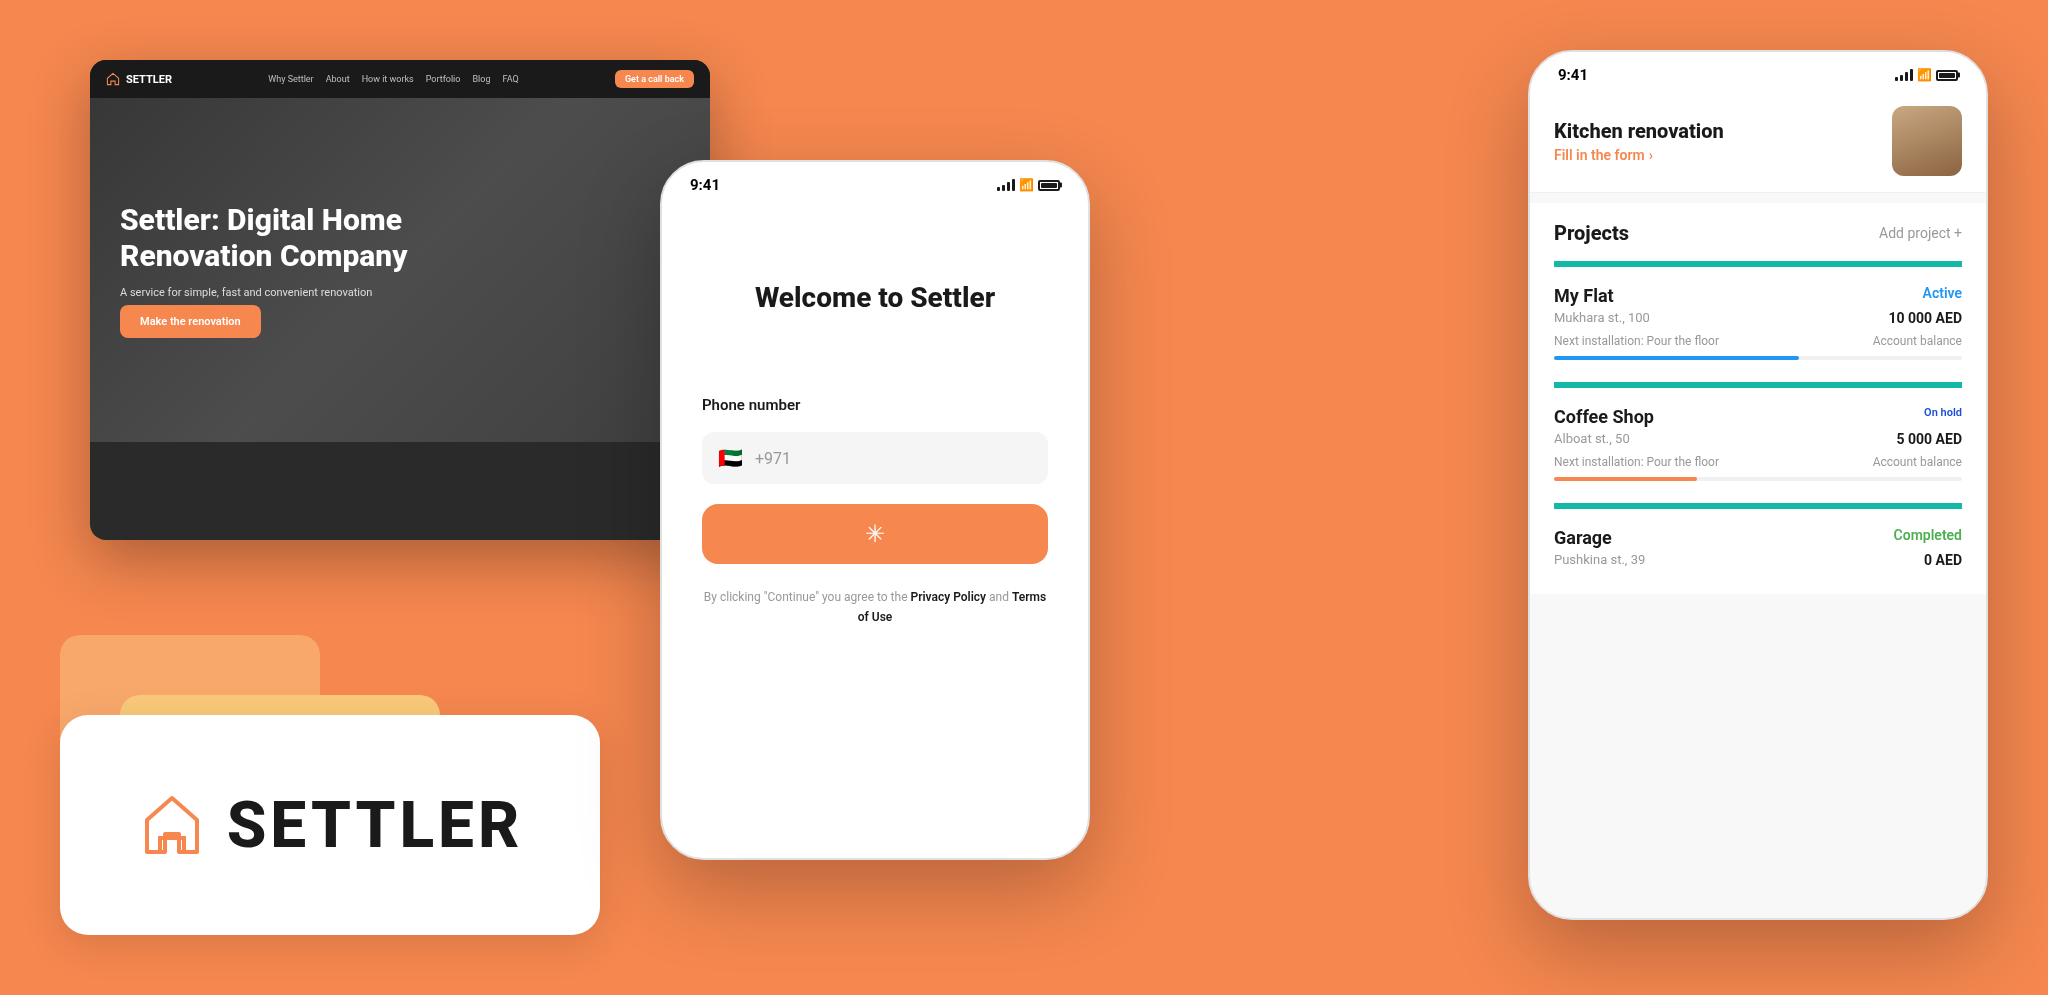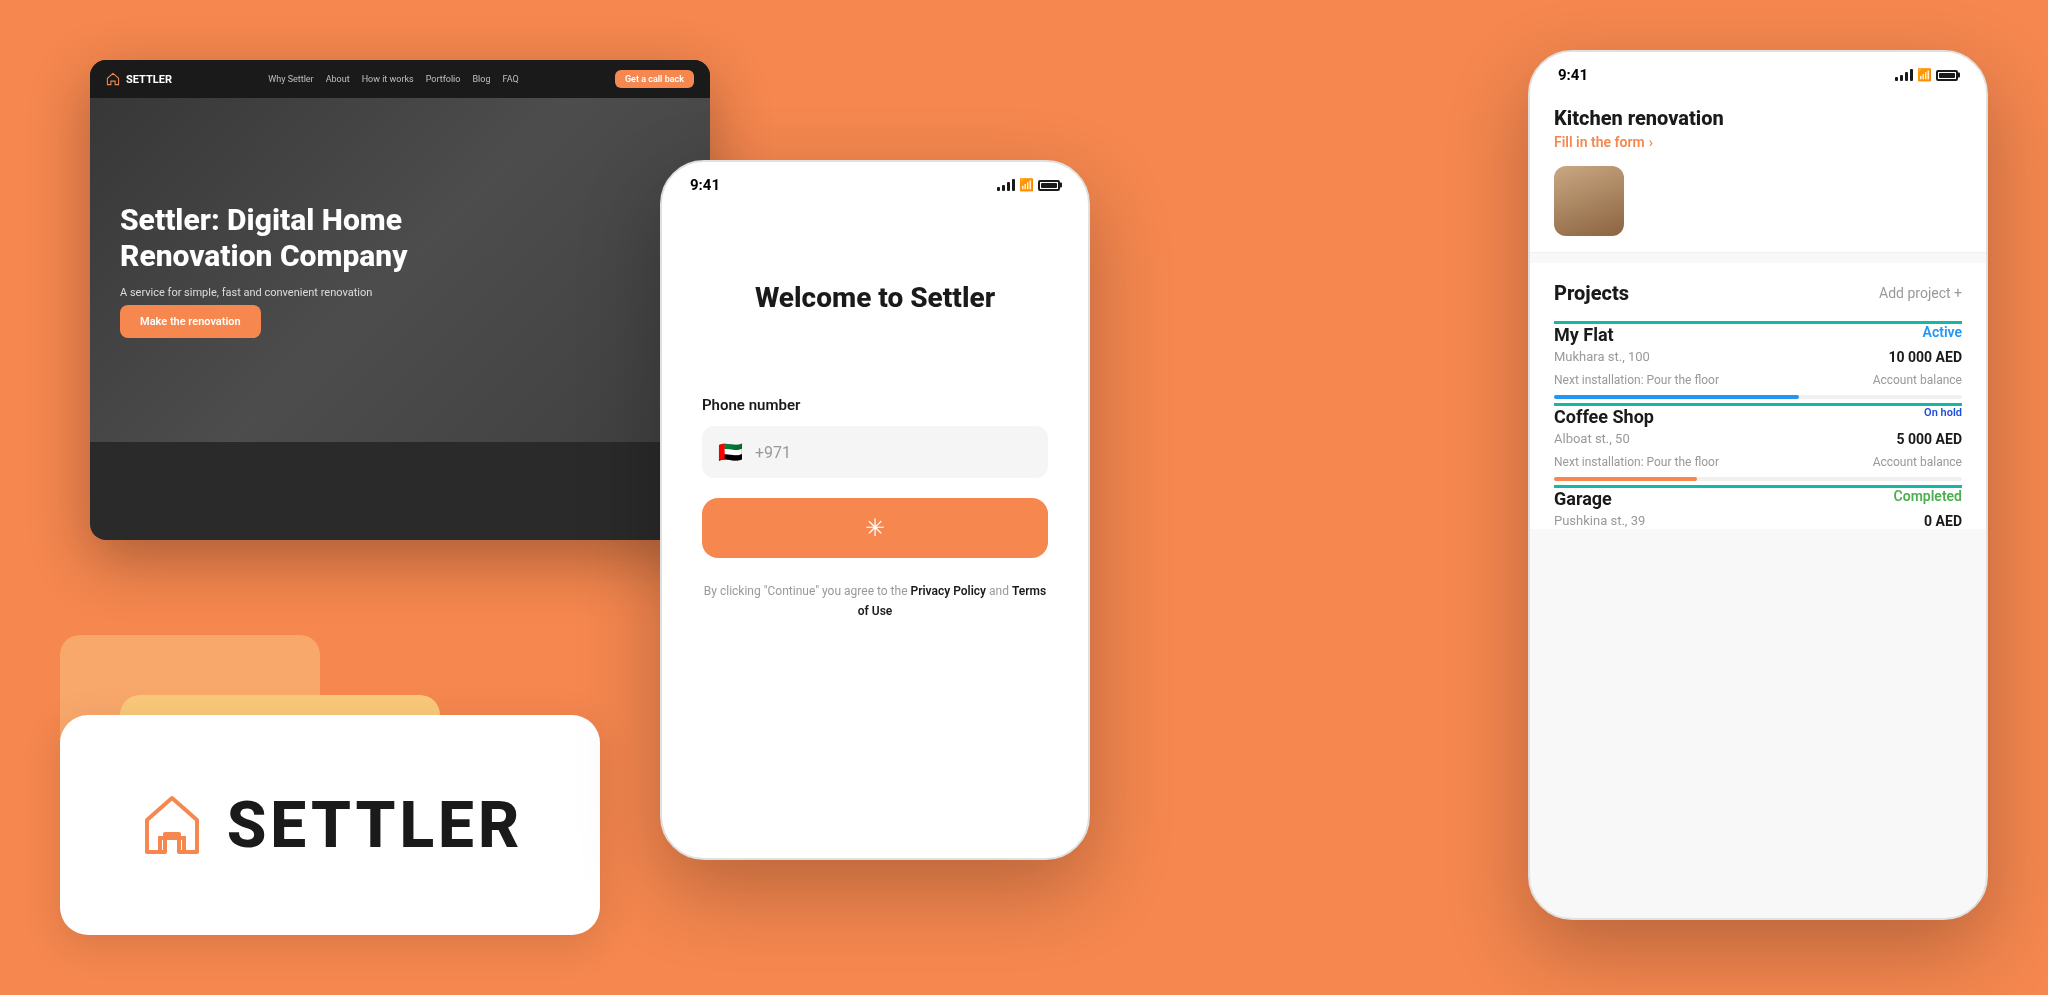--- a/index.html
+++ b/index.html
@@ -235,21 +235,21 @@
       font-weight: 800;
       color: #1a1a1a;
       text-align: center;
       margin: 60px 0 80px;
       line-height: 1.3;
     }
     .phone-label {
       font-size: 15px;
       font-weight: 600;
       color: #1a1a1a;
-      margin-bottom: 12px;
+      margin-bottom: 18px;
     }
     .phone-input-wrapper {
       display: flex;
       align-items: center;
       background: #f5f5f5;
       border-radius: 12px;
       padding: 14px 16px;
       gap: 12px;
       margin-bottom: 20px;
     }
@@ -305,23 +305,23 @@
       justify-content: space-between;
       align-items: center;
       padding: 14px 28px 6px;
       font-size: 13px;
       font-weight: 600;
     }
     .proj-header {
       background: white;
       padding: 16px 24px 16px;
       display: flex;
+      align-items: center;
       gap: 16px;
       border-bottom: 1px solid #f0f0f0;
-      flex-direction: column;
     }
     .proj-header-text {
       flex: 1;
     }
     .proj-header-title {
       font-size: 20px;
       font-weight: 800;
       color: #1a1a1a;
     }
     .proj-fill-link {
@@ -367,22 +367,22 @@
       text-align: right;
     }
     .proj-add-btn {
       color: #999;
       font-size: 14px;
       display: flex;
       align-items: center;
       gap: 4px;
     }
     .proj-item {
-      border-top: 3px solid #14b8a6;
-      padding: 0 0;
+      border-top: 6px solid #14b8a6;
+      padding: 18px 0;
     }
     .proj-item-row1 {
       display: flex;
       justify-content: space-between;
       align-items: flex-start;
       margin-bottom: 4px;
     }
     .proj-item-name {
       font-size: 18px;
       font-weight: 700;

